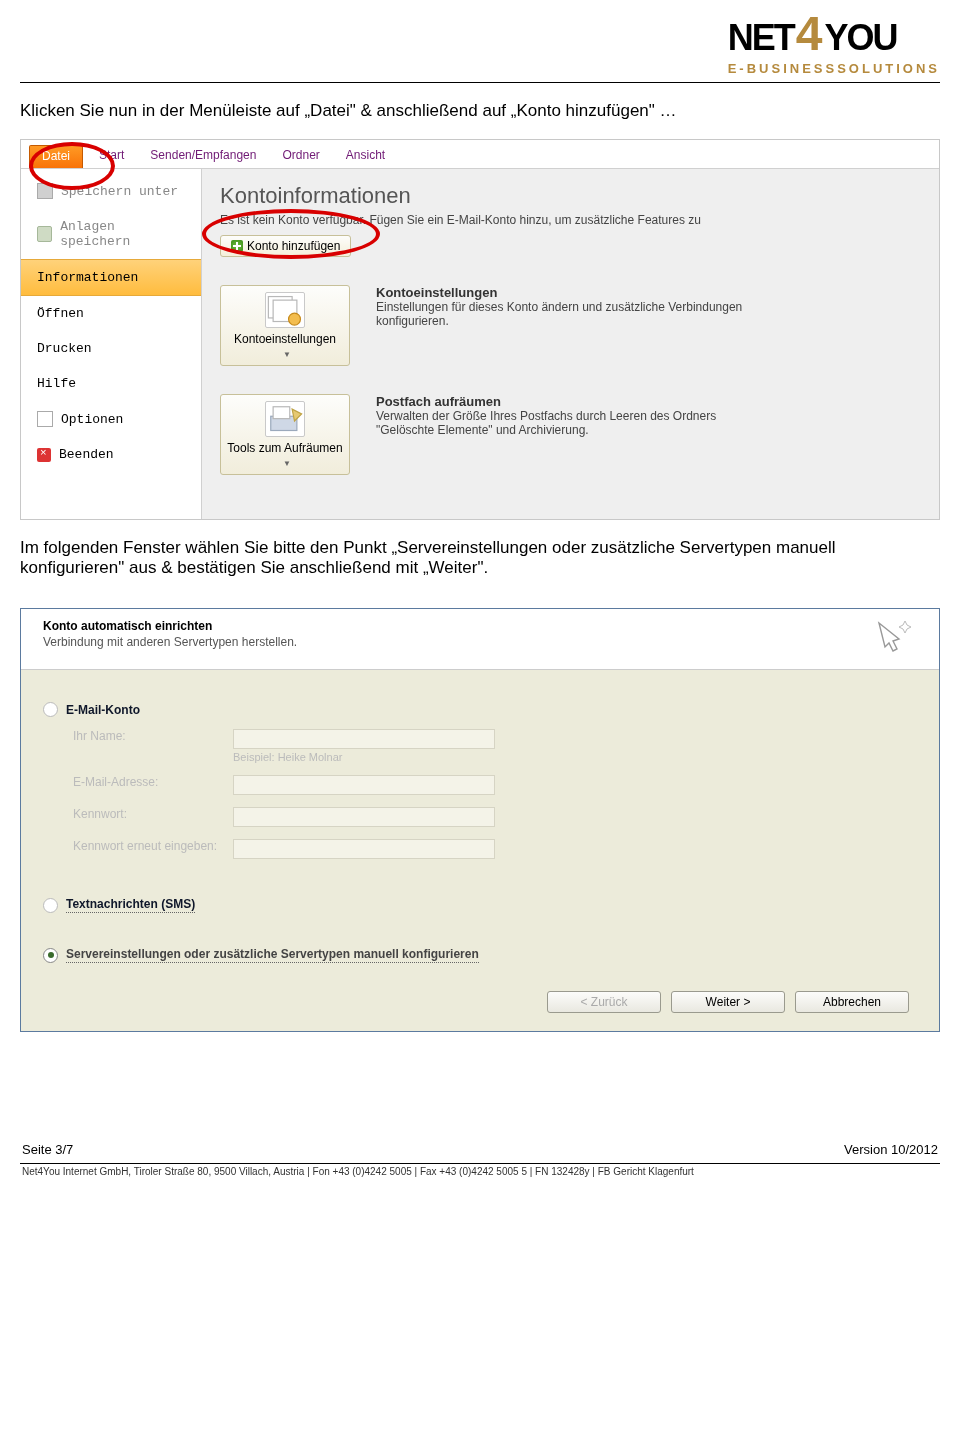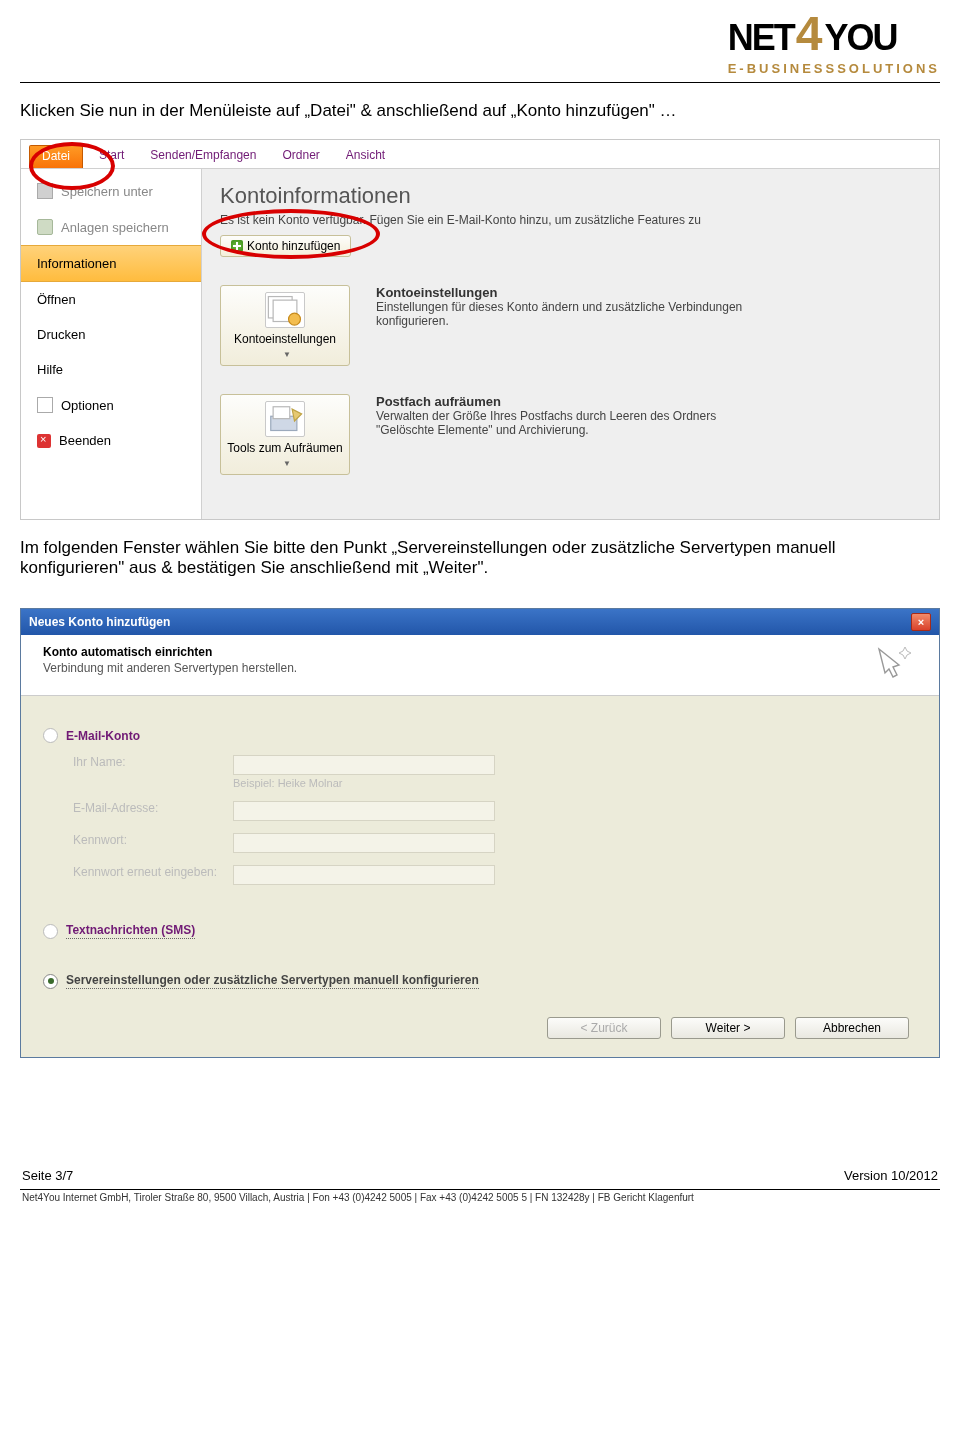--- a/index.html
+++ b/index.html
@@ -103,20 +103,21 @@
   }
   .backstage {
     display: flex;
     min-height: 350px;
   }
   .bs-side {
     width: 180px;
     background: #fff;
     border-right: 1px solid #d0d0d0;
     padding-top:4px;
+    font-family:Liberation Mono, monospace;
   }
   .bs-item {
     padding: 10px 16px;
     font-size: 13px;
     display:flex;
     align-items:center;
     gap:8px;
   }
   .bs-item.inactive { color:#888; }
   .bs-item.active {
@@ -255,21 +256,21 @@
   }
   .opt {
     display:flex;
     align-items:center;
     gap:8px;
     font-size: 12px;
     font-weight:bold;
     color:#444;
     margin: 10px 0;
   }
-  .opt.disabled { color:#701a75; font-weight:bold;}
+  .opt.disabled { color:#0f172a; font-weight:bold;}
   .radio {
     width:13px; height:13px;
     border:1px solid #888;
     border-radius:50%;
     background:#fff;
     display:inline-flex; align-items:center; justify-content:center;
   }
   .radio.sel:after {
     content:""; width:6px; height:6px; background:#3a6b2c; border-radius:50%;
   }
@@ -428,24 +429,20 @@
             <div class="dsc">Verwalten der Größe Ihres Postfachs durch Leeren des Ordners "Gelöschte Elemente" und Archivierung.</div>
           </div>
         </div>
       </div>
     </div>
   </div>
 
   <div class="instruction">Im folgenden Fenster wählen Sie bitte den Punkt „Servereinstellungen oder zusätzliche Servertypen manuell konfigurieren" aus &amp; bestätigen Sie anschließend mit „Weiter".</div>
 
   <div class="dlg">
-    <div class="dlg-title">
-      <span>Neues Konto hinzufügen</span>
-      <span class="dlg-close">×</span>
-    </div>
     <div class="dlg-top">
       <div>
         <div class="t1">Konto automatisch einrichten</div>
         <div class="t2">Verbindung mit anderen Servertypen herstellen.</div>
       </div>
       <div class="wand">
         <svg viewBox="0 0 36 36">
             <polygon points="4,4 24,20 18,22 22,30 18,32 14,24 10,28" fill="none" stroke="#999" stroke-width="1.4"></polygon>
             <path d="M28 6 l2 -4 l2 4 l4 2 l-4 2 l-2 4 l-2 -4 l-4 -2 z" fill="none" stroke="#bbb"></path>
           </svg>

